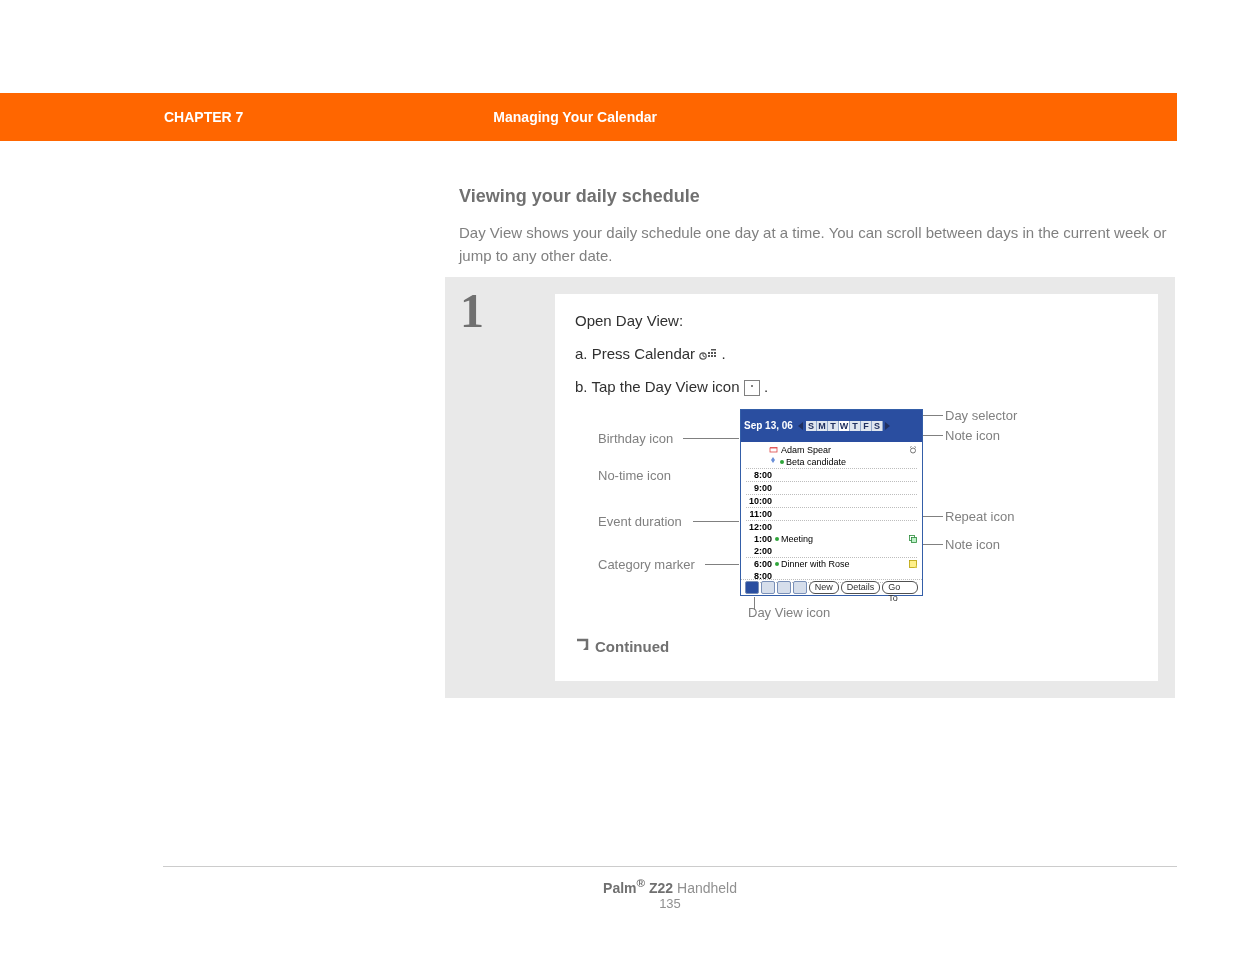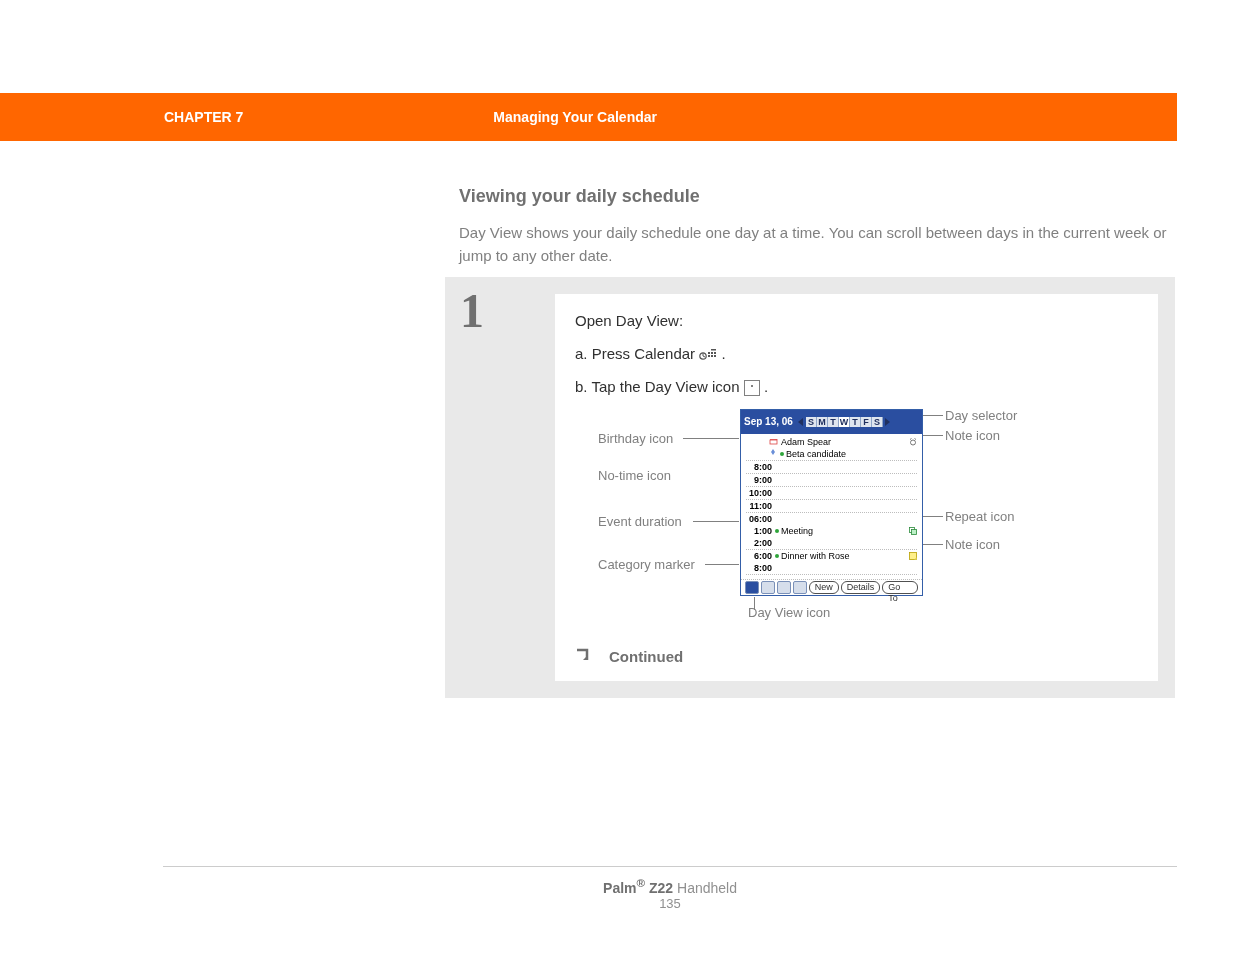--- a/index.html
+++ b/index.html
@@ -17,42 +17,42 @@
   .step-a{margin:0 0 14px 0;}
   .step-b{margin:0 0 10px 0;}
   .cal-glyph{display:inline-block;vertical-align:middle;}
   .dv-glyph{display:inline-block;width:14px;height:14px;border:1px solid #808080;vertical-align:middle;position:relative;}
   .dv-glyph:after{content:"";position:absolute;left:6px;top:4px;width:2px;height:2px;background:#808080;}
   .diagram{position:relative;width:560px;height:215px;margin-top:8px;}
   .label{position:absolute;font-size:13px;color:#808080;white-space:nowrap;}
   .label.right{text-align:left;}
   .connector{position:absolute;background:#808080;height:1px;}
   .pda{position:absolute;left:165px;top:3px;width:181px;height:185px;border:1px solid #345ea8;background:#fff;}
-  .pda-header{height:24px;background:#2a4ea0;color:#fff;display:flex;align-items:center;font-size:10px;font-weight:bold;}
+  .pda-header{height:32px;background:#2a4ea0;color:#fff;display:flex;align-items:center;font-size:10px;font-weight:bold;}
   .pda-date{padding:0 3px;}
   .pda-arrow{display:inline-block;width:0;height:0;margin:0 2px;}
   .pda-arrow.left{border-top:4px solid transparent;border-bottom:4px solid transparent;border-right:5px solid #203060;}
   .pda-arrow.right{border-top:4px solid transparent;border-bottom:4px solid transparent;border-left:5px solid #203060;}
   .days{display:flex;margin-left:1px;}
   .days .d{width:10px;height:10px;background:#dfe5ef;color:#203060;font-size:9px;line-height:10px;text-align:center;border-right:1px solid #8fa5c8;}
   .days .d.sel{background:#fff;color:#203060;font-weight:bold;}
   .row{display:flex;align-items:center;height:12px;font-size:9px;color:#000;border-bottom:1px dotted #bdbdbd;margin:0 5px;}
   .row.nob{border-bottom:none;}
   .row .time{width:26px;text-align:right;font-weight:bold;padding-right:3px;}
   .row .dot{width:4px;height:4px;border-radius:50%;background:#2fa53a;margin-right:2px;display:inline-block;}
   .row .txt{flex:1;}
   .row .badge{width:8px;height:8px;}
   .bd-icon{color:#d44;font-size:9px;margin-left:23px;margin-right:3px;}
   .nt-icon{color:#58c;font-size:9px;margin-left:23px;margin-right:3px;}
   .alarm{width:8px;height:8px;}
   .pda-footer{position:absolute;bottom:0;left:0;right:0;height:15px;padding:0 4px;border-top:1px dotted #bdbdbd;display:flex;align-items:center;gap:2px;}
   .vbtn{display:inline-block;height:11px;width:12px;background:#d6deeb;border:1px solid #7a90b8;border-radius:2px;}
   .vbtn.sel{background:#2a4ea0;}
   .pillbtn{display:inline-block;height:11px;padding:0 5px;font-size:9px;line-height:11px;border:1px solid #505050;border-radius:6px;background:#fff;}
-  .continued{position:absolute;left:20px;bottom:16px;font-size:15px;font-weight:bold;color:#707070;display:flex;align-items:flex-end;gap:20px;}
+  .continued{position:absolute;left:20px;bottom:26px;font-size:15px;font-weight:bold;color:#707070;display:flex;align-items:flex-end;gap:6px;}
   .cont-icon{display:inline-block;}
   .footer-rule{position:absolute;left:163px;right:58px;top:866px;height:1px;background:#ccc;}
   .footer{position:absolute;left:163px;right:58px;top:876px;display:flex;justify-content:space-between;align-items:center;font-size:14px;color:#909090;flex-direction:column;}
   .footer .prod b{color:#707070;}
   .footer .pn{font-size:13px;}
   .dur-bar{position:absolute;left:170px;top:112px;width:2px;height:14px;background:#345ea8;}
   .catbracket{position:absolute;left:166px;top:38px;width:12px;height:26px;}
   .catbracket:before{content:"";position:absolute;left:0;top:0;width:12px;height:1px;background:#808080;}
   .catbracket:after{content:"";position:absolute;left:0;bottom:0;width:12px;height:1px;background:#808080;}
   .catbracket .v{position:absolute;left:0;top:0;width:1px;height:100%;background:#808080;}
@@ -185,21 +185,21 @@
                 </div>
               <div class="row">
                   <span class="time">10:00</span>
                   <span class="txt"></span>
                 </div>
               <div class="row">
                   <span class="time">11:00</span>
                   <span class="txt"></span>
                 </div>
               <div class="row nob">
-                  <span class="time">06:00</span>
+                  <span class="time">12:00</span>
                   <span class="txt"></span>
                 </div>
               <div class="row nob">
                 <span class="time">1:00</span>
                 <span class="dot"></span>
                 <span class="txt">Meeting</span>
                 <span class="badge">
                   <svg width="8" height="8" viewBox="0 0 8 8">
                       <rect x="0.5" y="0.5" width="5" height="5" fill="#fff" stroke="#2a8a3a" stroke-width="0.8"></rect>
                       <rect x="2.5" y="2.5" width="5" height="5" fill="#bdf0c8" stroke="#2a8a3a" stroke-width="0.8"></rect>

